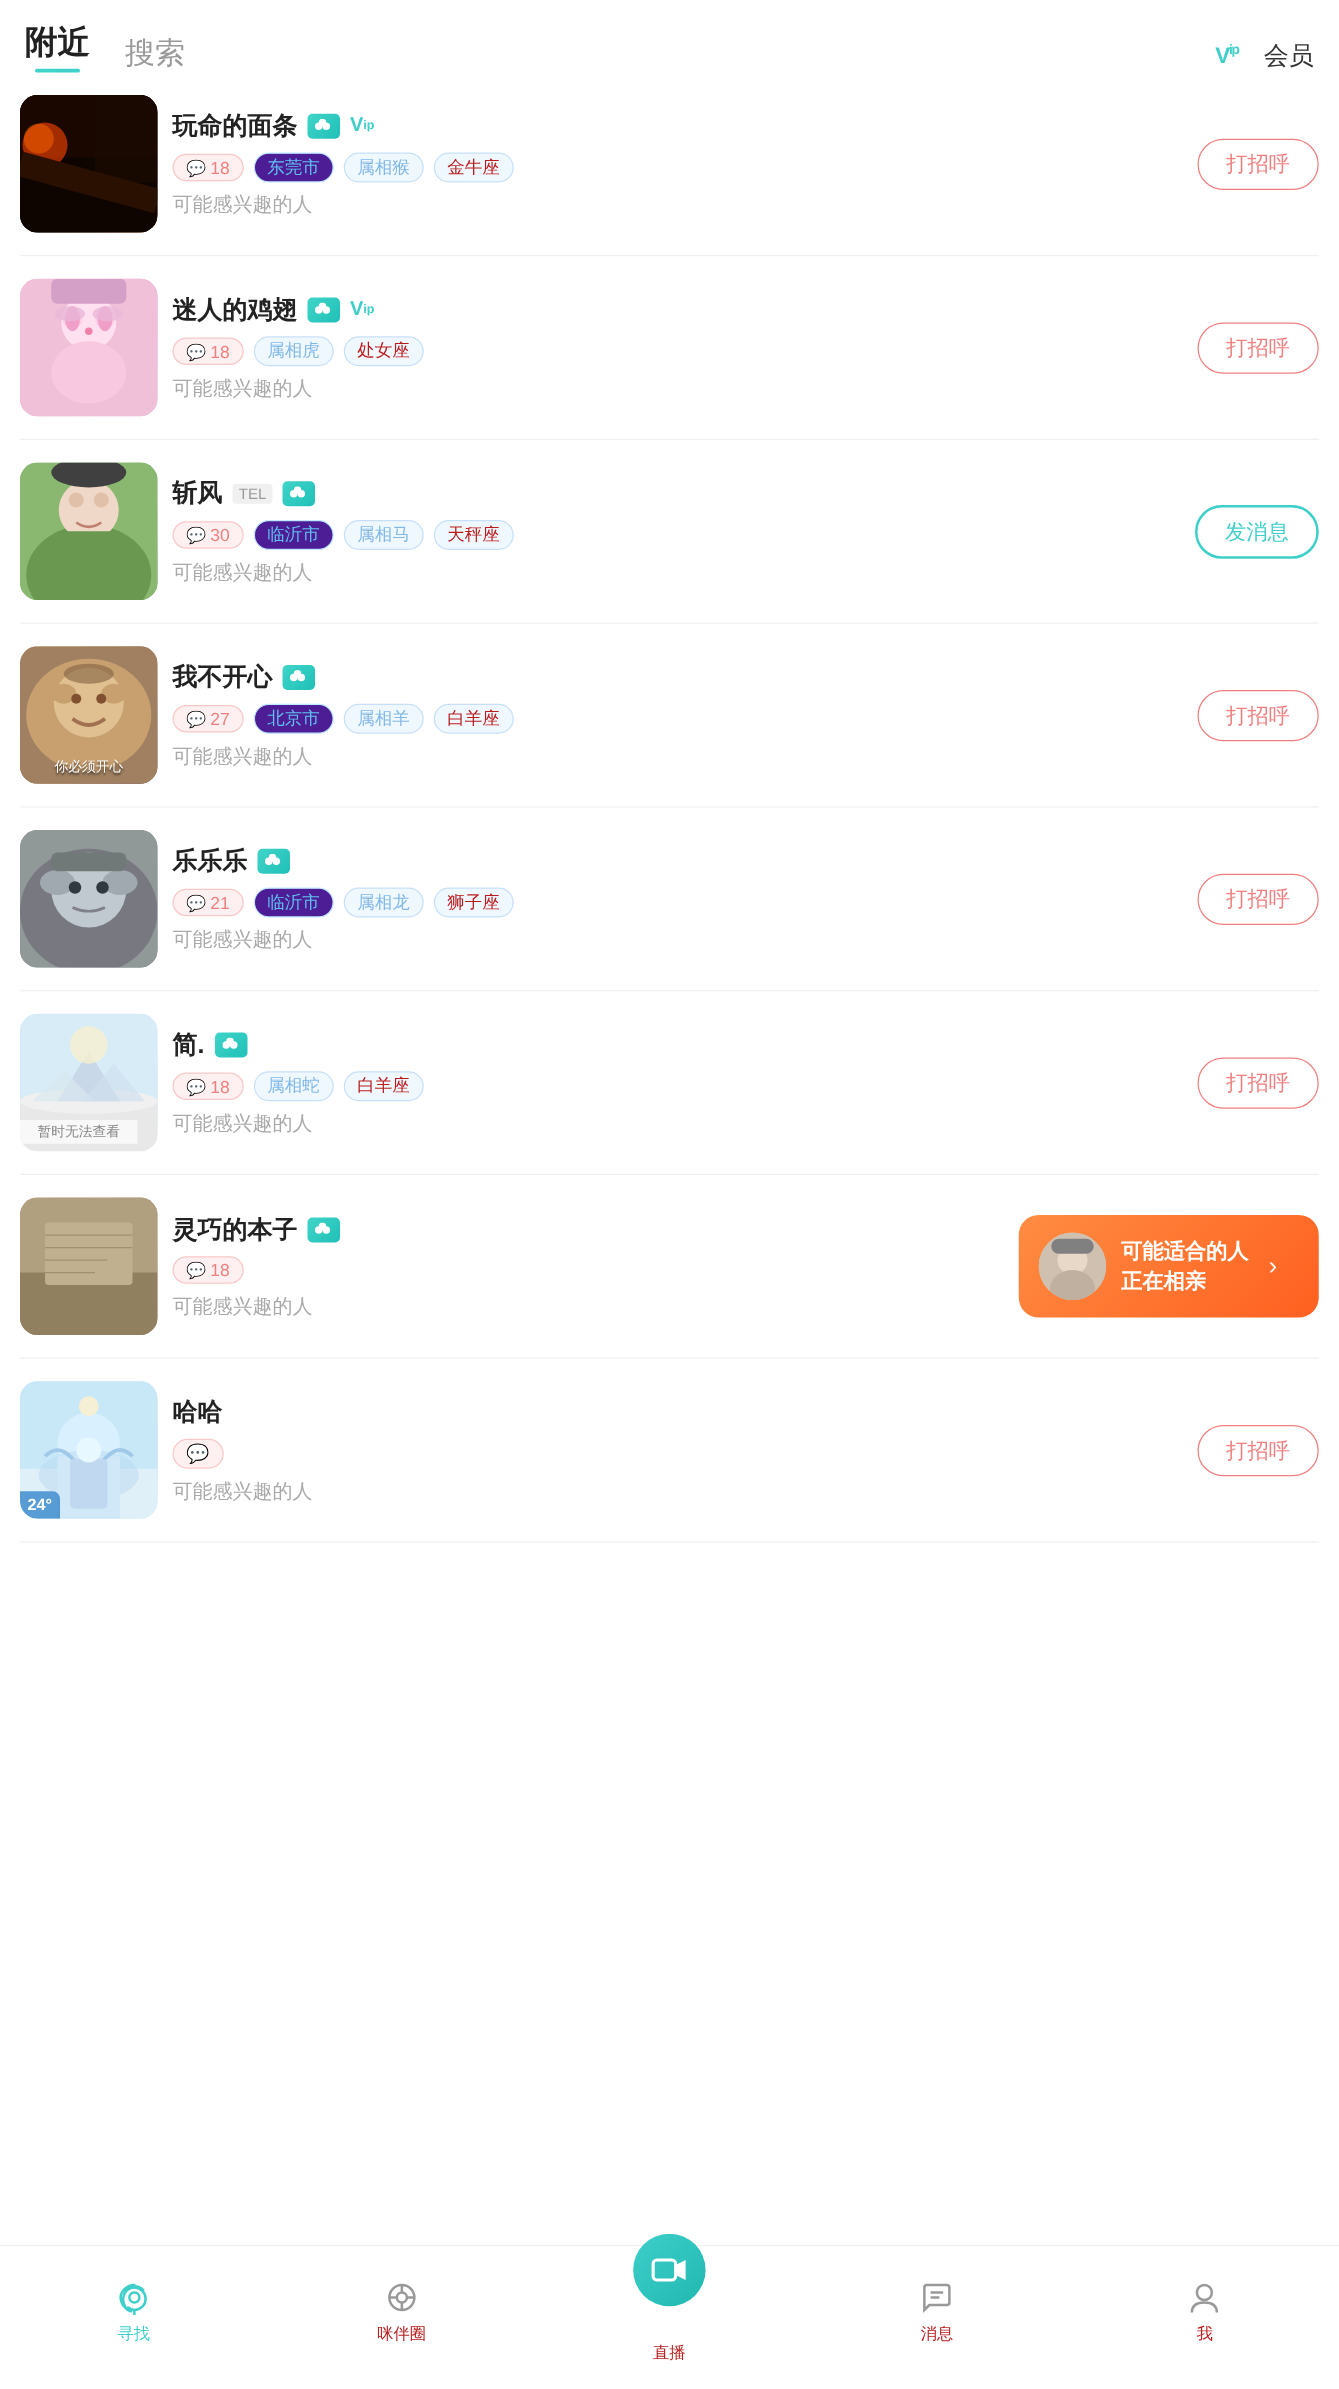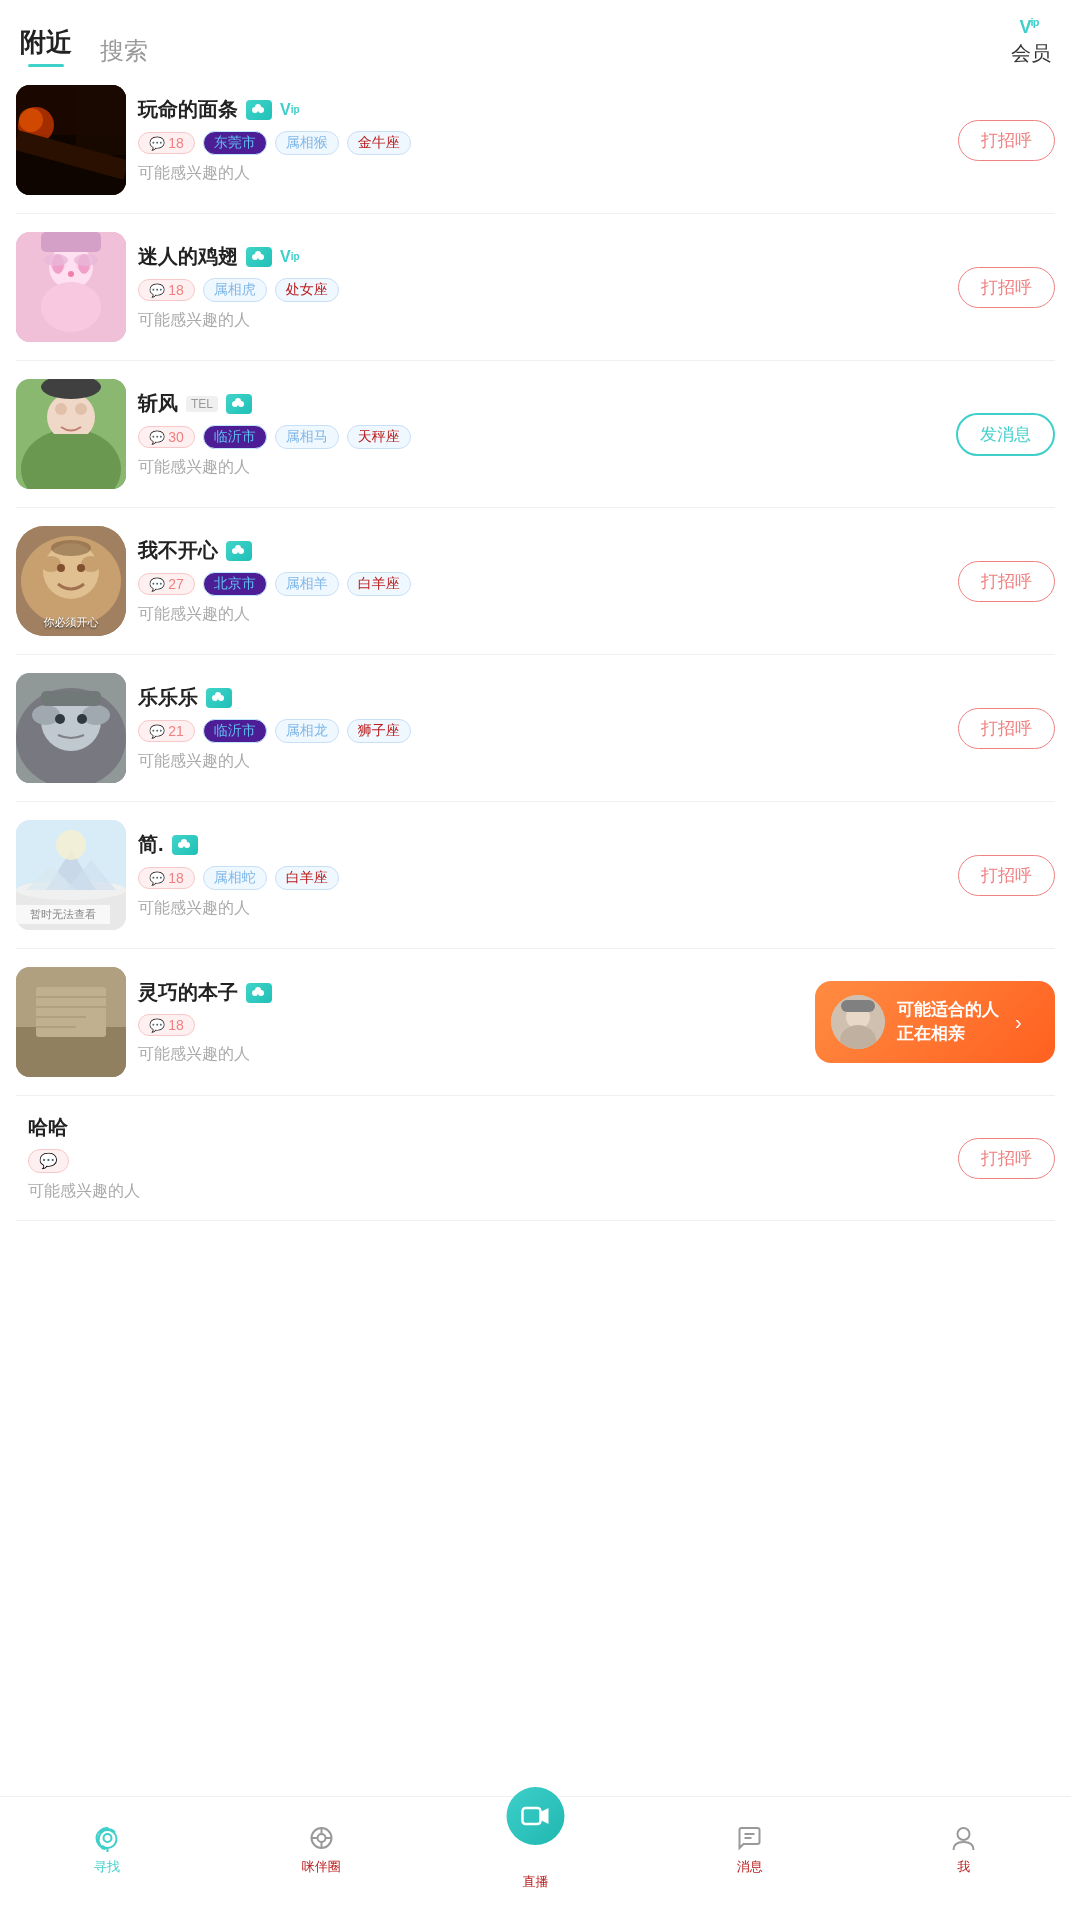--- a/index.html
+++ b/index.html
@@ -16,23 +16,22 @@
       width: 36px;
       height: 3px;
       background: linear-gradient(90deg, #40d4c8, #3ecfca);
       border-radius: 2px;
       margin-top: 4px;
     }
     .header-vip {
       margin-left: auto;
       display: flex;
       align-items: center;
-      gap: 2px;
+      gap: 16px;
       cursor: pointer;
-      flex-direction: column;
     }
 
     
     .user-list {
       padding: 0 16px;
     }
     .user-item {
       display: flex;
       align-items: center;
       padding: 18px 0;
@@ -397,21 +396,21 @@
         <span class="tag tag-horoscope">天秤座</span>
       </div>
       <div class="user-desc">可能感兴趣的人</div>
     </div>
     <div class="user-action">
       <button class="btn-message">发消息</button>
     </div>
   </div>
 
   <div class="user-item">
-    <div class="user-avatar" style="background:linear-gradient(135deg,#d8c0a0,#a08060,#604030);position:relative;border-radius:28px;">
+    <div class="user-avatar" style="background:linear-gradient(135deg,#d8c0a0,#a08060,#604030);position:relative;">
       <svg width="110" height="110" viewBox="0 0 110 110">
         <rect width="110" height="110" fill="#a08060"></rect>
         <ellipse cx="55" cy="55" rx="50" ry="45" fill="#c8a070"></ellipse>
         <circle cx="55" cy="45" r="28" fill="#e0c090"></circle>
         <ellipse cx="35" cy="38" rx="10" ry="8" fill="#c8a070"></ellipse>
         <ellipse cx="75" cy="38" rx="10" ry="8" fill="#c8a070"></ellipse>
         <circle cx="45" cy="42" r="4" fill="#805030"></circle>
         <circle cx="65" cy="42" r="4" fill="#805030"></circle>
         <path d="M 42 58 Q 55 68 68 58" stroke="#a07050" stroke-width="3" fill="none"></path>
         <ellipse cx="55" cy="22" rx="20" ry="8" fill="#806040" opacity="0.6"></ellipse>
@@ -569,20 +568,36 @@
         <div>
           <div class="match-banner-text">可能适合的人</div>
           <div class="match-banner-text">正在相亲</div>
         </div>
         <span class="match-banner-arrow">›</span>
       </div>
     </div>
   </div>
 
   <div class="user-item">
+    <div class="user-avatar" style="background:linear-gradient(180deg,#c0e8f8,#a0d0f0,#e8f4ff);position:relative;">
+      <svg width="110" height="110" viewBox="0 0 110 110">
+        <rect width="110" height="110" fill="#c8e8f8"></rect>
+        <rect x="0" y="70" width="110" height="40" fill="#e0f0f8"></rect>
+        <circle cx="55" cy="50" r="25" fill="#d8f0ff"></circle>
+        <ellipse cx="55" cy="75" rx="40" ry="20" fill="#b8d8f0" opacity="0.5"></ellipse>
+        <rect x="30" y="60" width="50" height="50" fill="#d0e8f8"></rect>
+        <circle cx="55" cy="20" r="8" fill="#f8f0d0" opacity="0.9"></circle>
+        <path d="M 20 60 Q 30 50 40 60 Q 50 70 55 65 Q 60 70 70 60 Q 80 50 90 60" stroke="#a0c8e8" stroke-width="3" fill="none"></path>
+        <rect x="40" y="62" width="30" height="40" fill="#c0d8f0" rx="4"></rect>
+        <circle cx="55" cy="55" r="10" fill="#e8f8ff"></circle>
+      </svg>
+      <div style="position:absolute;bottom:0;left:0;background:rgba(30,120,200,0.7);padding:2px 6px;border-radius:0 6px 0 14px;">
+        <span style="font-size:13px;color:#fff;font-weight:bold;">24°</span>
+      </div>
+    </div>
     <div class="user-info">
       <div class="user-name-row">
         <span class="user-name">哈哈</span>
       </div>
       <div class="user-tags">
         <span class="tag tag-age" style="background:#fef0f0;color:#f08080;border:1px solid #f8c8c8;">
           <span style="font-size:15px;">💬</span>
         </span>
       </div>
       <div class="user-desc">可能感兴趣的人</div>

